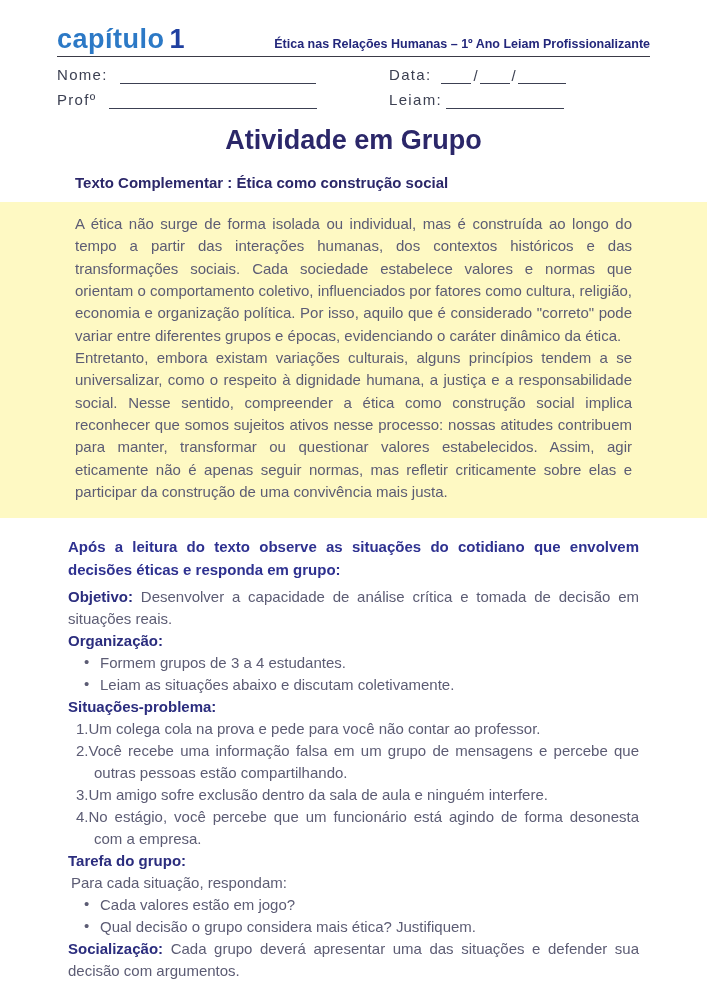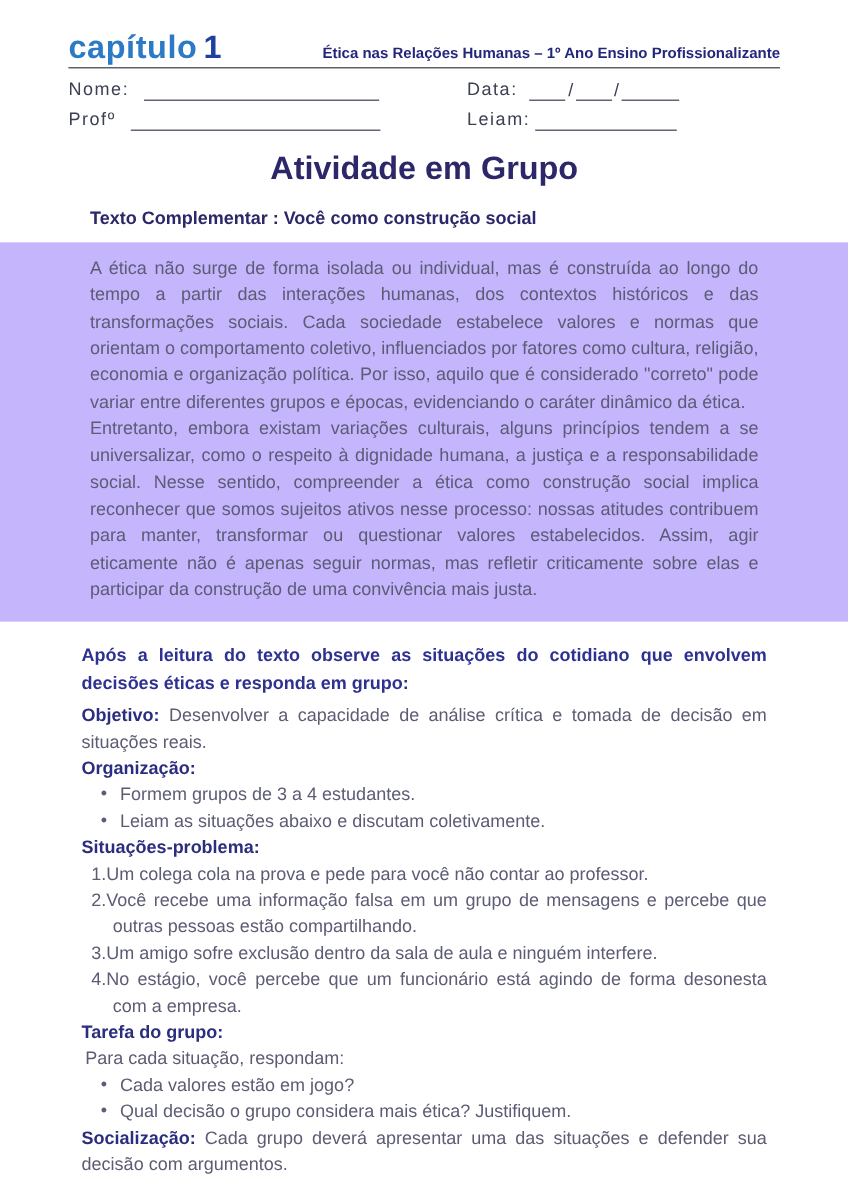--- a/index.html
+++ b/index.html
@@ -58,21 +58,21 @@
     text-align: center; font-size: 27px; font-weight: 800; color: #2b2769;
     margin-top: 16px;
   }
 
   
   .comp-heading {
     font-size: 15px; font-weight: 700; color: #2b2769;
     margin: 18px 0 11px 18px;
   }
   .gray-box {
-    background: #c4b5fd;
+    background: #fef9c3;
     padding: 11px 75px 15px 75px;
     width: 707px;
   }
   .gray-box p {
     font-size: 15px; line-height: 1.49; color: #5c5c74;
     text-align: justify;
   }
 
   
   .activity {
@@ -102,21 +102,21 @@
 </head>
 <body>
 
 <div class="page">
 
   <div class="content">
     <div class="logo-row">
       <div class="logo">
         <span class="logo-word">capítulo</span><span class="logo-num">1</span>
       </div>
-      <div class="header-subject">Ética nas Relações Humanas – 1º Ano Ensino Profissionalizante</div>
+      <div class="header-subject">Ética nas Relações Humanas – 1º Ano Leiam Profissionalizante</div>
     </div>
     <hr class="header-rule">
 
     <div class="form-grid">
       <div class="form-cell">
         <span class="form-label">Nome:</span>
         <span class="blank name"></span>
       </div>
       <div class="form-cell">
         <span class="form-label">Data:</span>
@@ -131,21 +131,21 @@
         <span class="blank prof"></span>
       </div>
       <div class="form-cell">
         <span class="form-label">Leiam:</span>
         <span class="blank turma"></span>
       </div>
     </div>
 
     <h1 class="doc-title">Atividade em Grupo</h1>
 
-    <h2 class="comp-heading">Texto Complementar : Você como construção social</h2>
+    <h2 class="comp-heading">Texto Complementar : Ética como construção social</h2>
   </div>
 
   <div class="gray-box">
     <p>A ética não surge de forma isolada ou individual, mas é construída ao longo do tempo a partir das interações humanas, dos contextos históricos e das transformações sociais. Cada sociedade estabelece valores e normas que orientam o comportamento coletivo, influenciados por fatores como cultura, religião, economia e organização política. Por isso, aquilo que é considerado "correto" pode variar entre diferentes grupos e épocas, evidenciando o caráter dinâmico da ética.</p>
     <p>Entretanto, embora existam variações culturais, alguns princípios tendem a se universalizar, como o respeito à dignidade humana, a justiça e a responsabilidade social. Nesse sentido, compreender a ética como construção social implica reconhecer que somos sujeitos ativos nesse processo: nossas atitudes contribuem para manter, transformar ou questionar valores estabelecidos. Assim, agir eticamente não é apenas seguir normas, mas refletir criticamente sobre elas e participar da construção de uma convivência mais justa.</p>
   </div>
 
   <div class="content">
     <div class="activity">
       <p class="intro">Após a leitura do texto observe as situações do cotidiano que envolvem decisões éticas e responda em grupo:</p>

